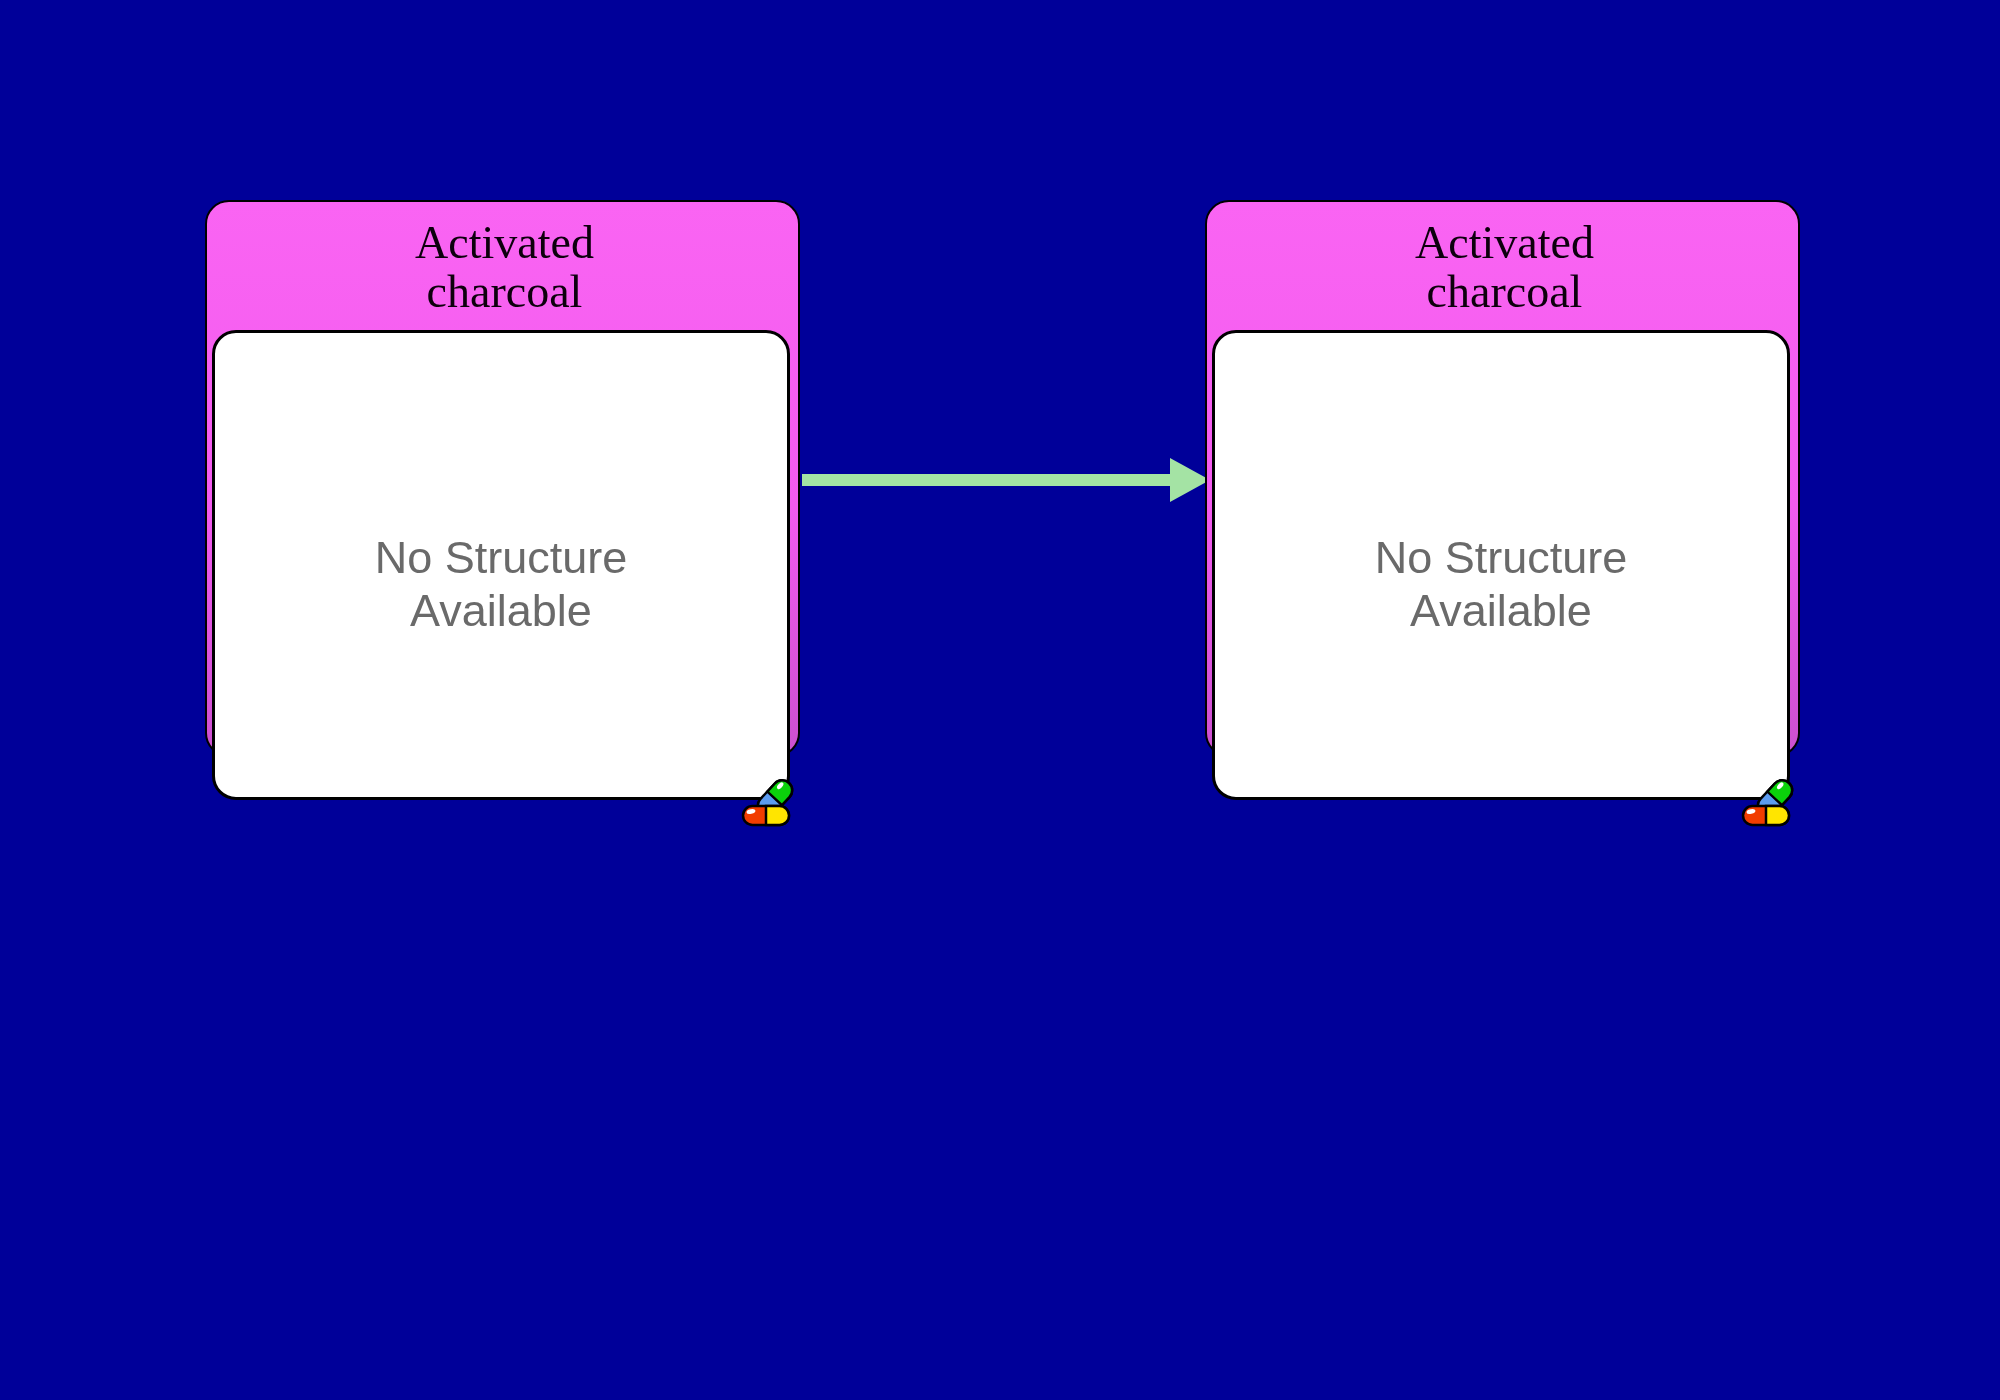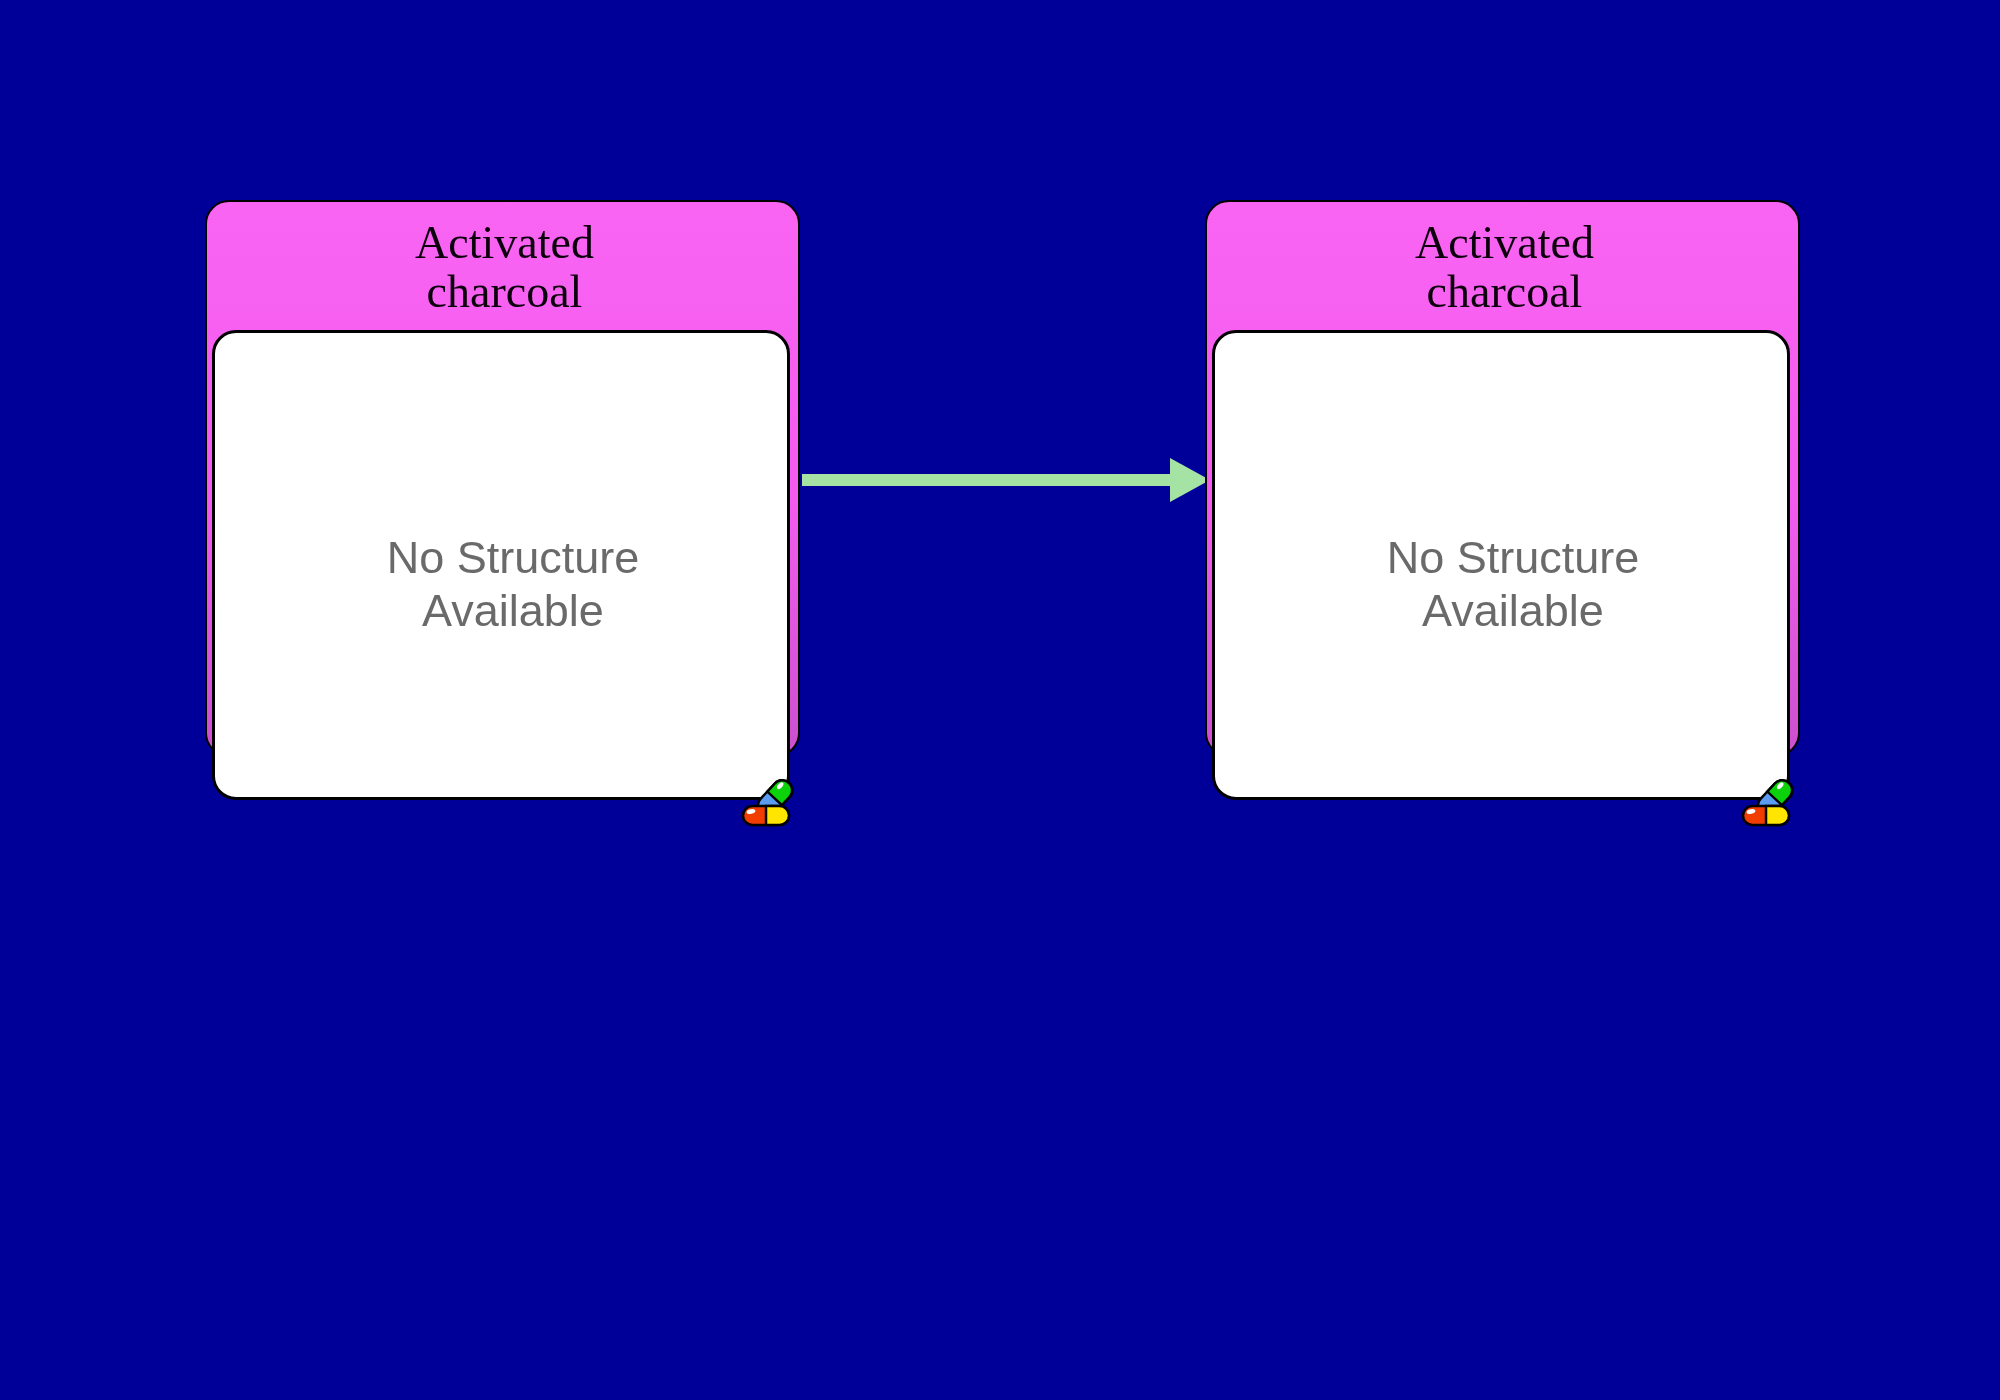--- a/index.html
+++ b/index.html
@@ -54,21 +54,21 @@
     top: 130px;
     width: 578px;
     height: 470px;
     box-sizing: border-box;
     border: 3px solid #000000;
     border-radius: 24px;
     background: #ffffff;
   }
   .node-body-text {
     position: absolute;
-    left: 12px;
+    left: 0;
     top: 38px;
     width: 100%;
     height: calc(100% - 38px);
     display: flex;
     flex-direction: column;
     align-items: center;
     justify-content: center;
     font-family: "Liberation Sans", sans-serif;
     font-size: 45px;
     line-height: 53px;

